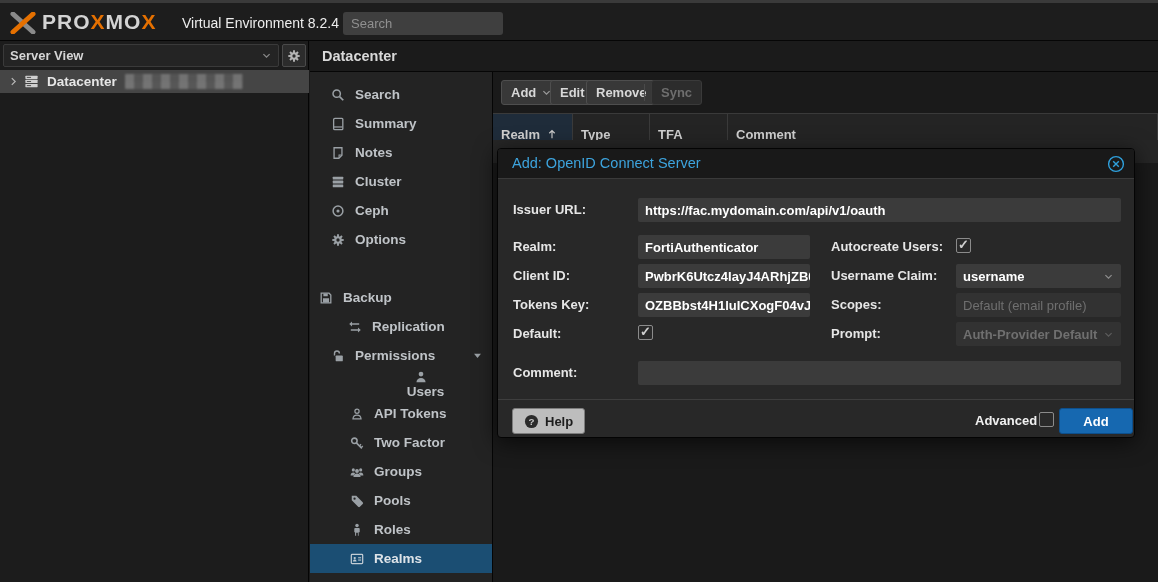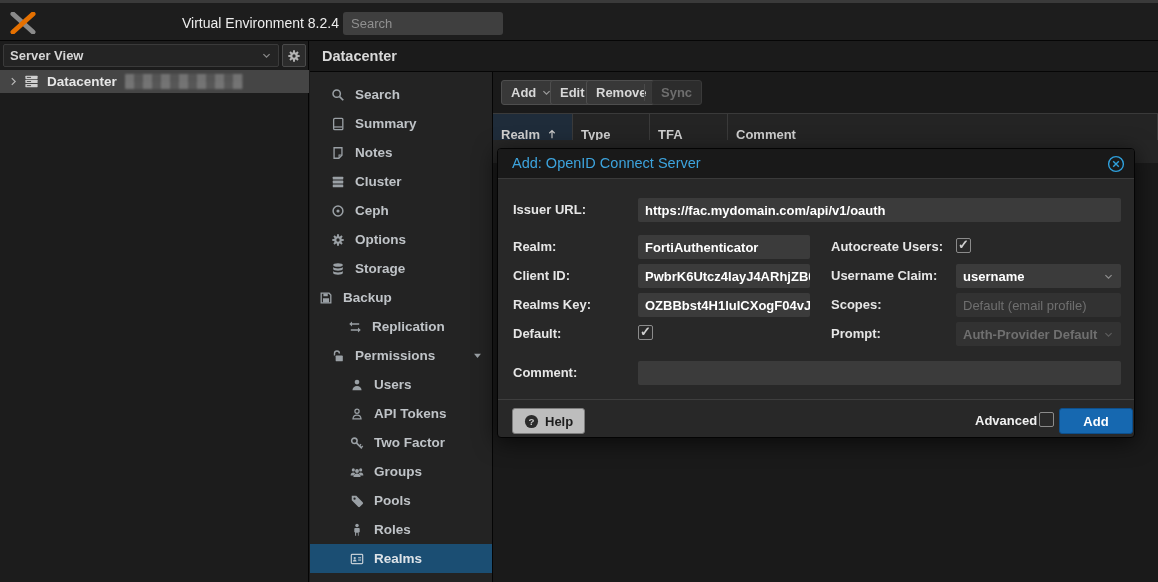--- a/index.html
+++ b/index.html
@@ -115,20 +115,21 @@
 
 <div class="screen">
 
   <div class="abs topbar">
     <div class="abs logo-mark">
       <svg viewBox="0 0 26 22">
         <path d="M3 2 L23 20" stroke="#8a8a8a" stroke-width="5" stroke-linecap="round"></path>
         <path d="M23 2 L3 20" stroke="#e57000" stroke-width="5" stroke-linecap="round"></path>
       </svg>
     </div>
+    <div class="abs logo-text" id="logo-text"><span>P</span><span>R</span><span>O</span><span class="ox">X</span><span>M</span><span>O</span><span class="ox">X</span></div>
     <div class="abs topbar-subtitle">Virtual Environment 8.2.4</div>
     <input class="abs search-input" type="text" placeholder="Search" style="">
   </div>
 
   <div class="abs left-pane">
     <div class="abs view-select">
       <span>Server View</span>
       <span class="chev">
           <svg width="11" height="11" viewBox="0 0 16 16">
             <path d="M3.5 6l4.5 4.5L12.5 6" fill="none" stroke="currentColor" stroke-width="1.8"></path>
@@ -231,30 +232,20 @@
               <line x1="1.5" y1="8" x2="14.5" y2="8"></line>
               <line x1="3.4" y1="3.4" x2="12.6" y2="12.6"></line>
               <line x1="12.6" y1="3.4" x2="3.4" y2="12.6"></line>
             </g>
             <circle cx="8" cy="8" r="4.3" fill="currentColor"></circle>
             <circle cx="8" cy="8" r="1.9" fill="var(--icon-hole,#232323)"></circle>
           </svg>
         </span>
         <span class="lbl">Options</span>
       </div>
-      <div class="menu-item" style="top: 182px; padding-left: 20px;">
-        <span class="icon">
-          <svg width="14" height="14" viewBox="0 0 16 16" fill="currentColor">
-            <ellipse cx="8" cy="3.3" rx="5.5" ry="2"></ellipse>
-            <path d="M2.5 5.4c0 1.1 2.5 2 5.5 2s5.5-.9 5.5-2v2.5c0 1.1-2.5 2-5.5 2s-5.5-.9-5.5-2z"></path>
-            <path d="M2.5 9.9c0 1.1 2.5 2 5.5 2s5.5-.9 5.5-2v2.6c0 1.1-2.5 2-5.5 2s-5.5-.9-5.5-2z"></path>
-          </svg>
-        </span>
-        <span class="lbl">Storage</span>
-      </div>
       <div class="menu-item" style="top: 211px; padding-left: 8px;">
         <span class="icon">
           <svg width="14" height="14" viewBox="0 0 16 16">
             <path d="M2.5 2.5h9l2 2v9h-11z" fill="none" stroke="currentColor" stroke-width="1.5"></path>
             <rect x="5" y="2.8" width="5" height="3.2" fill="currentColor"></rect>
             <rect x="4.5" y="8.3" width="7" height="4.8" fill="currentColor"></rect>
           </svg>
         </span>
         <span class="lbl">Backup</span>
       </div>
@@ -274,21 +265,21 @@
             <path d="M4 7.3V5.1a2.8 2.8 0 0 1 5.6 0" fill="none" stroke="currentColor" stroke-width="1.6"></path>
           </svg>
         </span>
         <span class="lbl">Permissions</span>
         <span class="caret">
           <svg width="11" height="11" viewBox="0 0 16 16">
             <path d="M3 5.5h10L8 11.5z" fill="currentColor"></path>
           </svg>
         </span>
       </div>
-      <div class="menu-item" style="top: 298px; padding-left: 39px;">
+      <div class="menu-item" style="top: 298px; padding-left: 39px; flex-direction: column;">
         <span class="icon">
           <svg width="14" height="14" viewBox="0 0 16 16" fill="currentColor">
             <circle cx="8" cy="4.6" r="2.7"></circle>
             <path d="M2.8 14c0-3.2 2.3-5 5.2-5s5.2 1.8 5.2 5z"></path>
           </svg>
         </span>
         <span class="lbl">Users</span>
       </div>
       <div class="menu-item" style="top: 327px; padding-left: 39px;">
         <span class="icon">
@@ -428,21 +419,21 @@
     <div class="f-label" style="left:333px; top:119px;">Username Claim:</div>
     <div class="sel" style="left:458px; top:115px; width:165px;">
       <span>username</span>
       <span class="chev">
           <svg width="11" height="11" viewBox="0 0 16 16">
             <path d="M3.5 6l4.5 4.5L12.5 6" fill="none" stroke="currentColor" stroke-width="1.8"></path>
           </svg>
         </span>
     </div>
 
-    <div class="f-label" style="left:15px; top:148px;">Realms Key:</div>
+    <div class="f-label" style="left:15px; top:148px;">Tokens Key:</div>
     <div class="tf" style="left:140px; top:144px; width:172px;">OZBBbst4H1luICXogF04vJl</div>
     <div class="f-label" style="left:333px; top:148px;">Scopes:</div>
     <input class="tf-input dim" style="left: 458px; top: 144px; width: 165px;" type="text" placeholder="Default (email profile)">
 
     <div class="f-label" style="left:15px; top:177px;">Default:</div>
     <div class="cb checked" style="left:140px; top:176px;"></div>
     <div class="f-label" style="left:333px; top:177px;">Prompt:</div>
     <div class="sel disabled" style="left:458px; top:173px; width:165px;">
       <span>Auth-Provider Default</span>
       <span class="chev">

